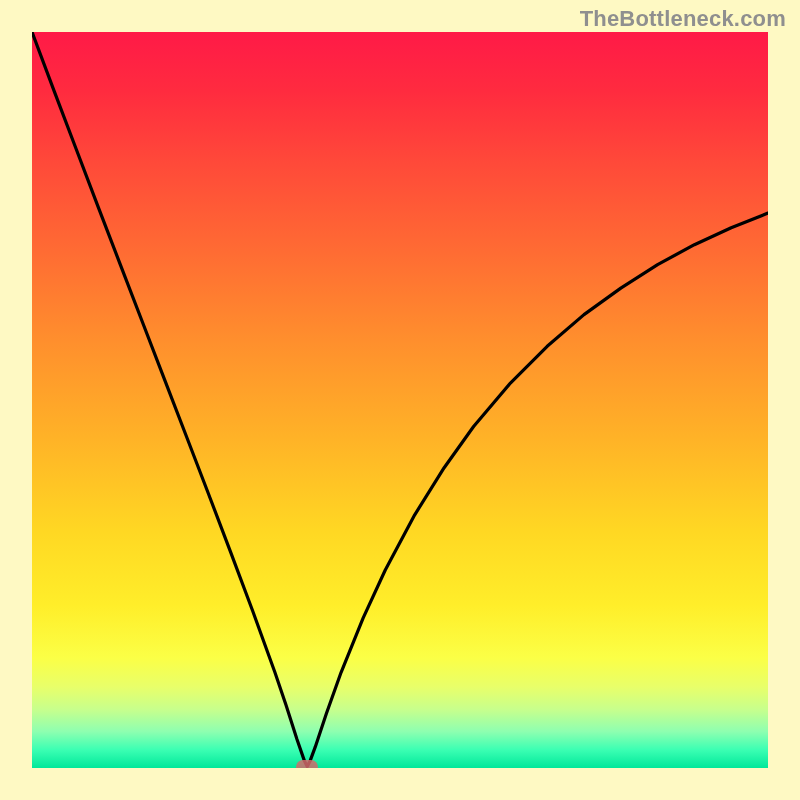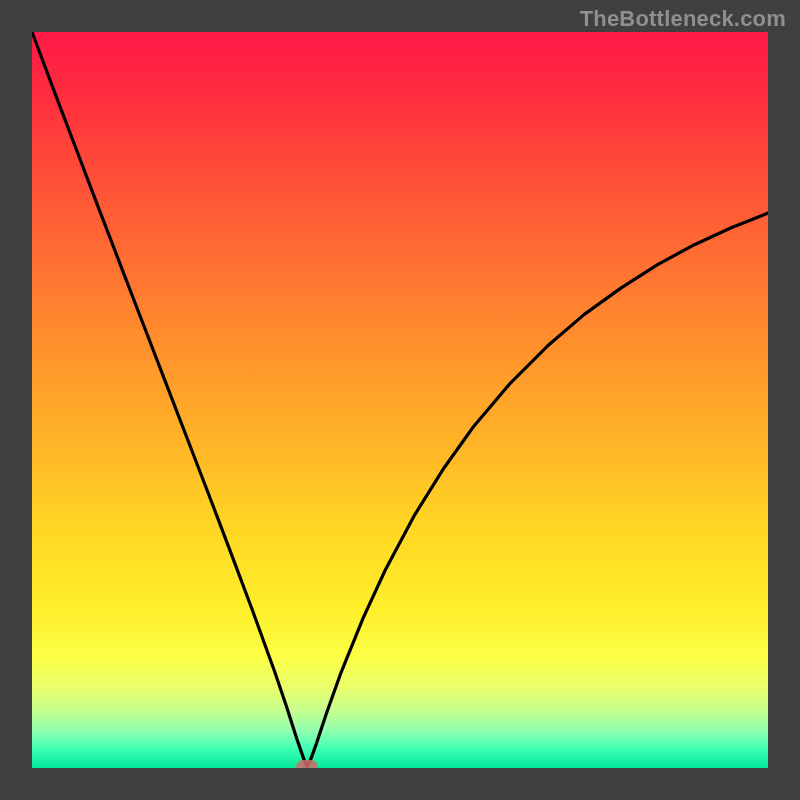--- a/index.html
+++ b/index.html
@@ -8,21 +8,21 @@
     width: 800px;
     height: 800px;
     background: #000000;
     overflow: hidden;
   }
   .frame {
     position: absolute;
     left: 0; top: 0;
     width: 800px;
     height: 800px;
-    background: #404040;
+    background: #fef9c3;
   }
   .plot {
     position: absolute;
     left: 32px;
     top: 32px;
     width: 736px;
     height: 736px;
     overflow: hidden;
   }
   .gradient {

